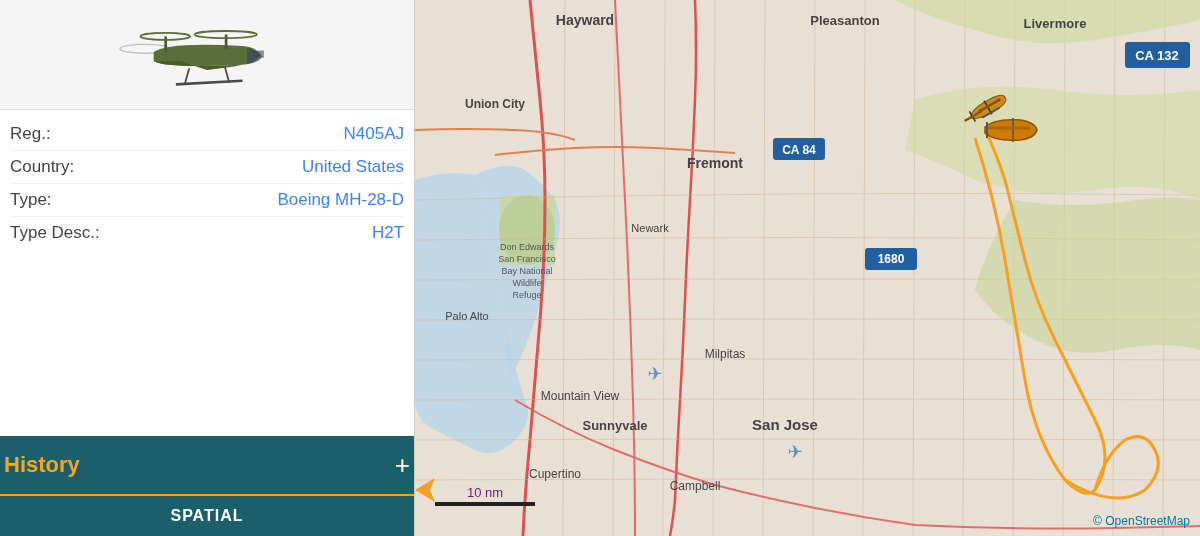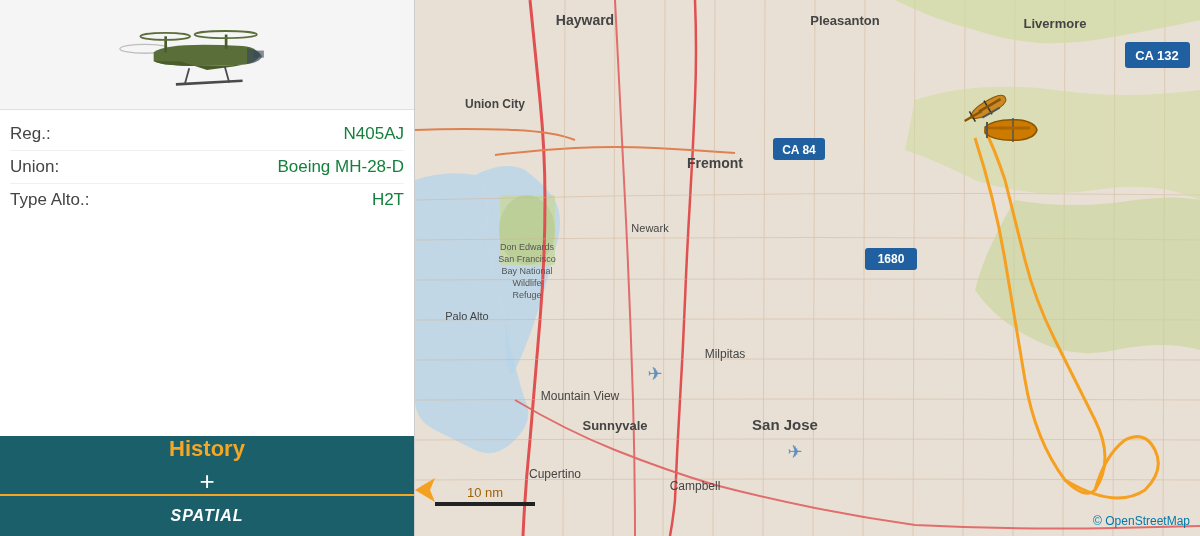--- a/index.html
+++ b/index.html
@@ -51,33 +51,32 @@
     .info-row:last-child {
       border-bottom: none;
     }
 
     .info-label {
       color: #444;
       font-weight: normal;
     }
 
     .info-value {
-      color: #15803d;
+      color: #3b82f6;
       font-weight: 500;
       text-align: right;
     }
 
     .history-bar {
       background: #1a5f6a;
       height: 58px;
       display: flex;
       align-items: center;
       justify-content: space-between;
       padding: 0 4px;
-      flex-direction: column;
     }
 
     .history-label {
       color: #f5a623;
       font-size: 22px;
       font-weight: bold;
     }
 
     .history-plus {
       color: #fff;
@@ -86,21 +85,20 @@
       line-height: 1;
     }
 
     .spatial-bar {
       background: #1a5f6a;
       height: 42px;
       display: flex;
       align-items: center;
       justify-content: center;
       border-top: 2px solid #f5a623;
-      font-style: italic;
     }
 
     .spatial-label {
       color: #fff;
       font-size: 16px;
       font-weight: bold;
       letter-spacing: 1px;
     }
 
     
@@ -121,21 +119,21 @@
       position: absolute;
       bottom: 30px;
       left: 20px;
       display: flex;
       flex-direction: column;
       align-items: flex-start;
     }
 
     .scale-text {
       font-size: 13px;
-      color: #a16207;
+      color: #701a75;
       margin-bottom: 2px;
       align-self: center;
     }
 
     .scale-line {
       width: 100px;
       height: 4px;
       background: #222;
     }
 
@@ -184,25 +182,29 @@
       <rect x="152" y="40" width="12" height="8" fill="#3a4a5a" opacity="0.6"></rect>
     </svg>
   </div>
 
   <div class="info-table">
     <div class="info-row">
       <span class="info-label">Reg.:</span>
       <span class="info-value">N405AJ</span>
     </div>
     <div class="info-row">
-      <span class="info-label">Union:</span>
+      <span class="info-label">Country:</span>
+      <span class="info-value">United States</span>
+    </div>
+    <div class="info-row">
+      <span class="info-label">Type:</span>
       <span class="info-value">Boeing MH-28-D</span>
     </div>
     <div class="info-row">
-      <span class="info-label">Type Alto.:</span>
+      <span class="info-label">Type Desc.:</span>
       <span class="info-value">H2T</span>
     </div>
   </div>
 
   <div class="history-bar">
     <span class="history-label">History</span>
     <span class="history-plus">+</span>
   </div>
 
   <div class="spatial-bar">

